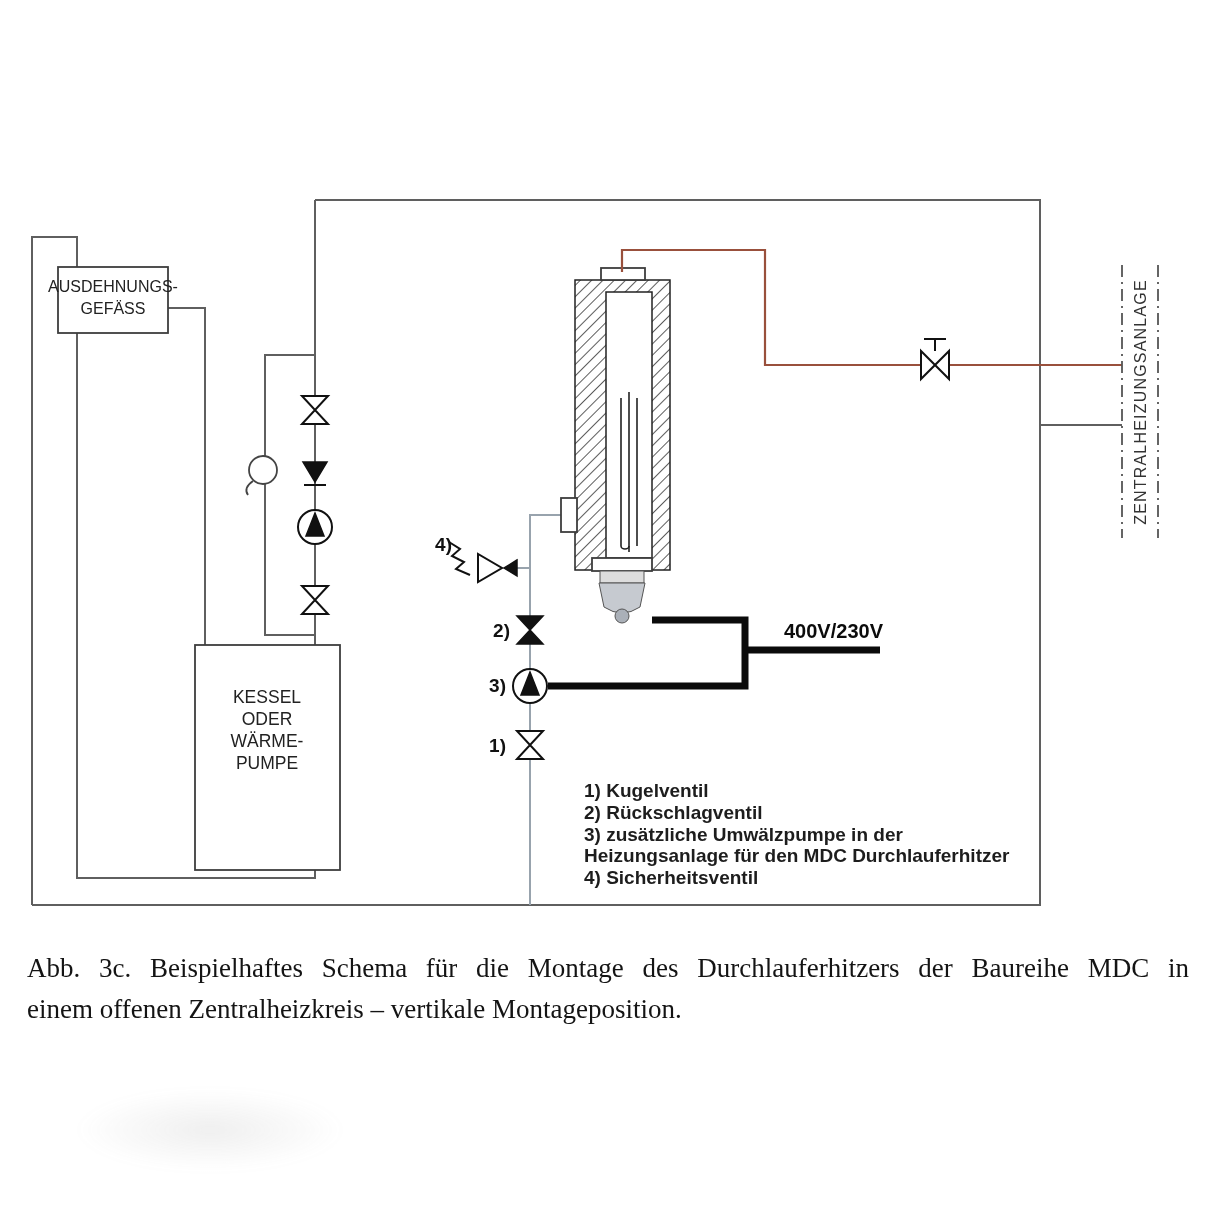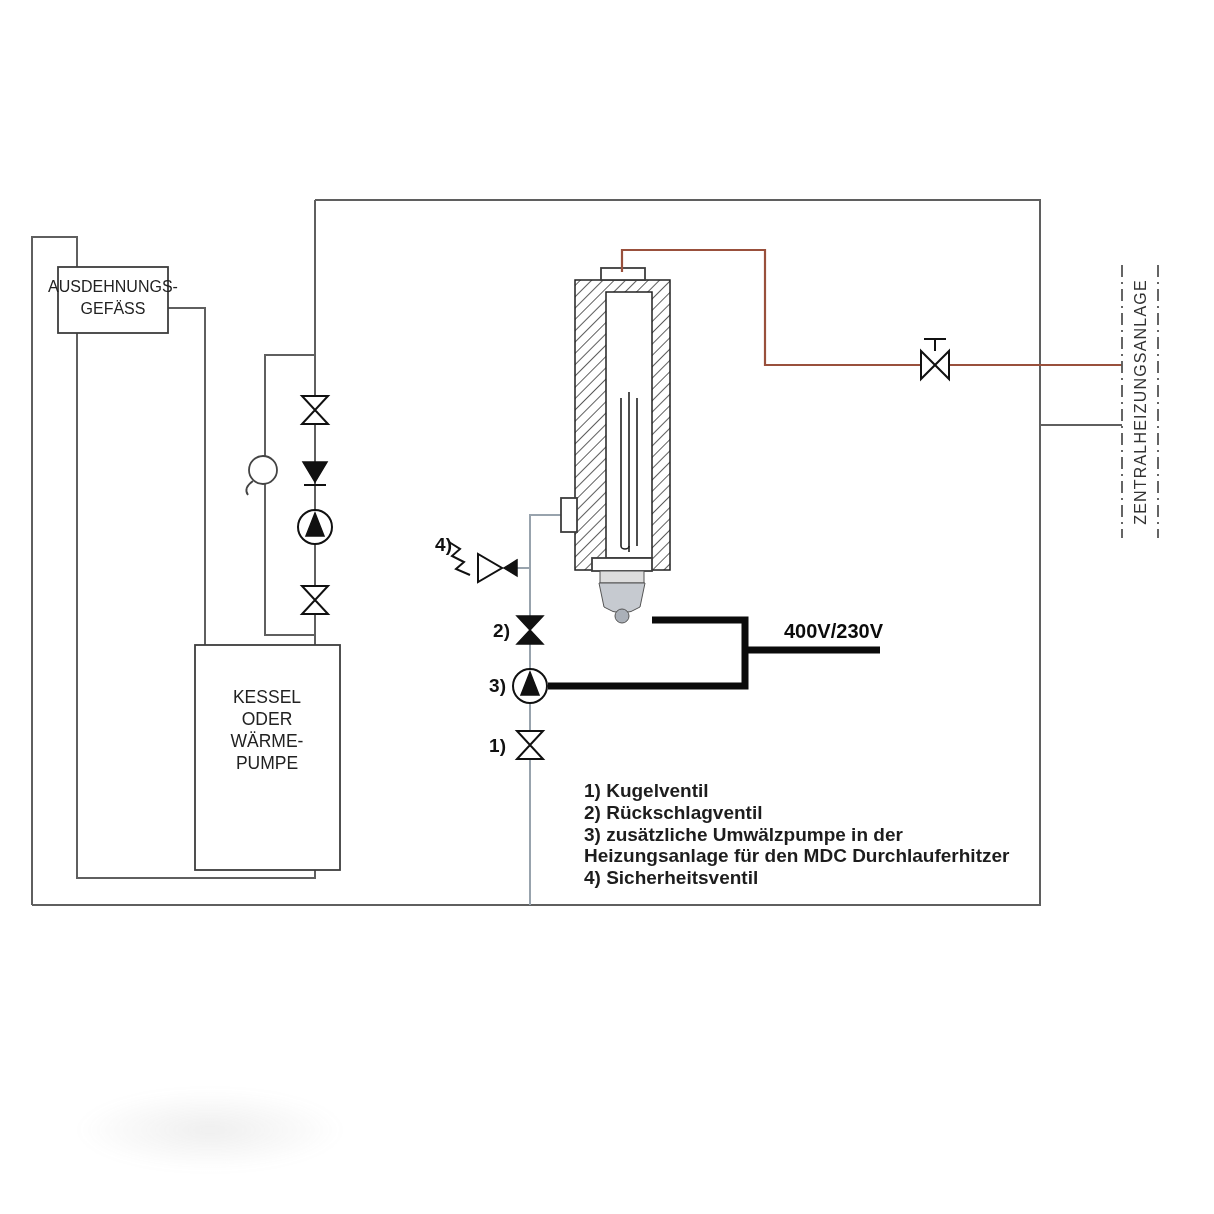--- a/index.html
+++ b/index.html
@@ -136,16 +136,20 @@
 
   <g>
     <text class="lbl lbl-legend" x="584" y="797">1) Kugelventil</text>
     <text class="lbl lbl-legend" x="584" y="819">2) Rückschlagventil</text>
     <text class="lbl lbl-legend" x="584" y="841">3) zusätzliche Umwälzpumpe in der</text>
     <text class="lbl lbl-legend" x="584" y="862">Heizungsanlage für den MDC Durchlauferhitzer</text>
     <text class="lbl lbl-legend" x="584" y="884">4) Sicherheitsventil</text>
   </g>
 </svg>
 
+<div class="caption">
+  <div class="l1">Abb. 3c. Beispielhaftes Schema für die Montage des Durchlauferhitzers der Baureihe MDC in</div>
+  <div class="l2">einem offenen Zentralheizkreis – vertikale Montageposition.</div>
+</div>
 
 <div class="watermark"></div>
 
 </div>
 
 </body></html>

